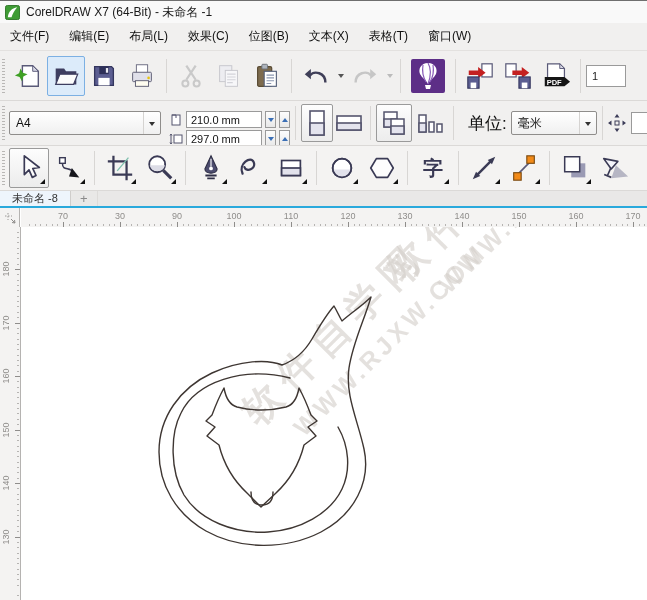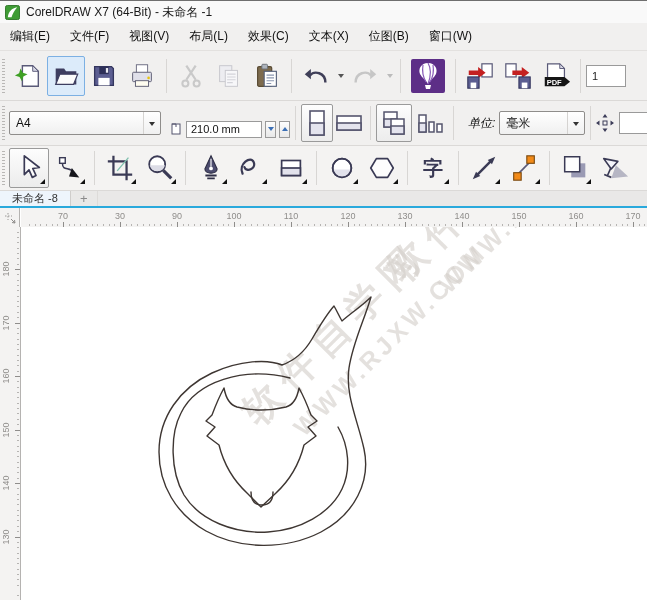--- a/index.html
+++ b/index.html
@@ -42,21 +42,21 @@
   .sizerow{display:flex;align-items:center;gap:3px;}
   .sfield{width:76px;height:17px;border:1px solid #9a9a9a;background:#fff;font-size:11px;color:#111;
     display:flex;align-items:center;padding-left:4px;box-sizing:border-box;}
   .spinbtn{width:11px;height:17px;border:1px solid #9a9a9a;background:linear-gradient(#fdfdfd,#e8e8e8);
     display:flex;align-items:center;justify-content:center;box-sizing:border-box;}
   .spinbtn.down:after{content:"";border:3px solid transparent;border-top:4px solid #3b6fb5;margin-top:3px;}
   .spinbtn.up:after{content:"";border:3px solid transparent;border-bottom:4px solid #3b6fb5;margin-bottom:3px;}
   .pbtn{width:32px;height:38px;display:flex;align-items:center;justify-content:center;flex:0 0 auto;
     border:1px solid transparent;border-radius:2px;box-sizing:border-box;position:relative;}
   .pbtn.active{border-color:#9a9a9a;background:linear-gradient(#fdfdfd,#ececec);}
-  .plabel{font-size:12px;color:#111;flex:0 0 auto;font-style:italic;}
+  .plabel{font-size:17px;color:#111;flex:0 0 auto;}
   
   .tool{width:40px;height:40px;display:flex;align-items:center;justify-content:center;flex:0 0 auto;
     position:relative;border:1px solid transparent;border-radius:2px;box-sizing:border-box;}
   .tool.active{border-color:#9a9a9a;background:linear-gradient(#fdfdfd,#ececec);}
   .fly:after{content:"";position:absolute;right:3px;bottom:3px;width:0;height:0;
     border-left:5px solid transparent;border-bottom:5px solid #111;}
   .glyph-text{font-size:20px;font-weight:bold;color:#3a3a55;line-height:1;}
   
   .tabbar{position:absolute;left:0;top:190px;width:647px;height:15px;background:#e9e8e7;display:flex;}
   .tab{background:#eef5fc;border-right:1px solid #cfcdcb;padding:0 12px;display:flex;align-items:center;
@@ -90,27 +90,27 @@
 
 <div class="titlebar">
   <svg class="app-icon" viewBox="0 0 16 16">
     <rect x="0.5" y="0.5" width="15" height="15" rx="2" fill="#3f9c35" stroke="#2e7527"></rect>
     <path d="M3 13 C4 7 7 3.5 13 2.5 C10 6 8 9.5 7 13 Z" fill="#fff"></path>
   </svg>
   <span class="title-text">CorelDRAW X7 (64-Bit) - 未命名 -1</span>
 </div>
 
 <div class="menubar">
+  <span class="menu-item">文件(F)</span>
   <span class="menu-item">编辑(E)</span>
-  <span class="menu-item">文件(F)</span>
-  <span class="menu-item">视图(V)</span>
   <span class="menu-item">布局(L)</span>
   <span class="menu-item">效果(C)</span>
+  <span class="menu-item">位图(B)</span>
   <span class="menu-item">文本(X)</span>
-  <span class="menu-item">位图(B)</span>
+  <span class="menu-item">表格(T)</span>
   <span class="menu-item">窗口(W)</span>
 
 </div>
 
 <div class="bar" style="top:50px;height:50px;">
   <div class="grip"></div>
   <div class="tbtn">
     <svg width="30" height="30" viewBox="0 0 32 32">
       <path d="M10 5 h11 l6 6 v16 H10 z" fill="#fff" stroke="#5a5a78" stroke-width="1.5"></path>
       <path d="M21 5 l6 6 h-6 z" fill="#d9d9e6" stroke="#5a5a78"></path>
@@ -221,20 +221,29 @@
     <span class="cval">A4</span>
     <span class="carr"></span>
   </div>
   <div class="sizegrp">
     <div class="sizerow">
       <svg width="14" height="14" viewBox="0 0 14 14">
         <rect x="3" y="2" width="8" height="10" fill="#fff" stroke="#55556e"></rect>
           <path d="M3 2 h4 v3" fill="none" stroke="#55556e"></path>
       </svg>
       <div class="sfield">210.0 mm</div>
+      <div class="spinbtn down"></div>
+      <div class="spinbtn up"></div>
+    </div>
+    <div class="sizerow">
+      <svg width="14" height="14" viewBox="0 0 14 14">
+        <path d="M2 2 v10 M1 3.5 l1-1.5 1 1.5 M1 10.5 l1 1.5 1-1.5" stroke="#55556e" fill="none"></path>
+        <rect x="5" y="3" width="8" height="8" fill="#fff" stroke="#55556e"></rect>
+      </svg>
+      <div class="sfield">297.0 mm</div>
       <div class="spinbtn down"></div>
       <div class="spinbtn up"></div>
     </div>
   </div>
   <div class="sep"></div>
   <div class="pbtn active">
     <svg width="24" height="28" viewBox="0 0 24 28">
       <rect x="5" y="2" width="14" height="24" fill="#fff" stroke="#55556e" stroke-width="1.6"></rect>
       <rect x="5" y="14" width="14" height="12" fill="#e4e4ee" stroke="#55556e" stroke-width="1.6"></rect>
     </svg>

